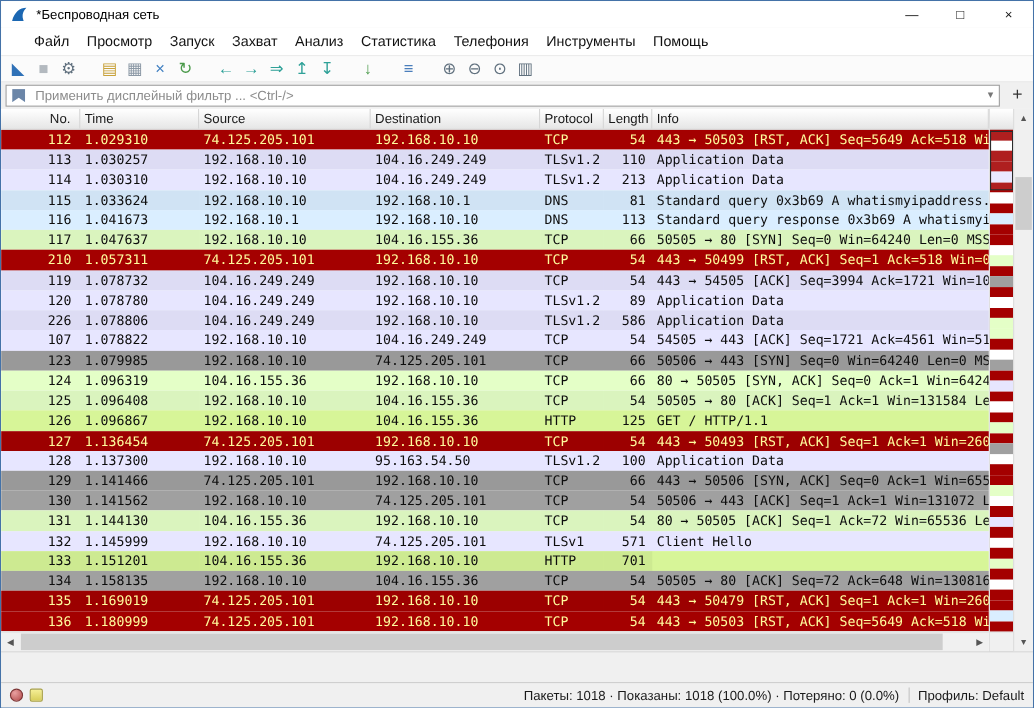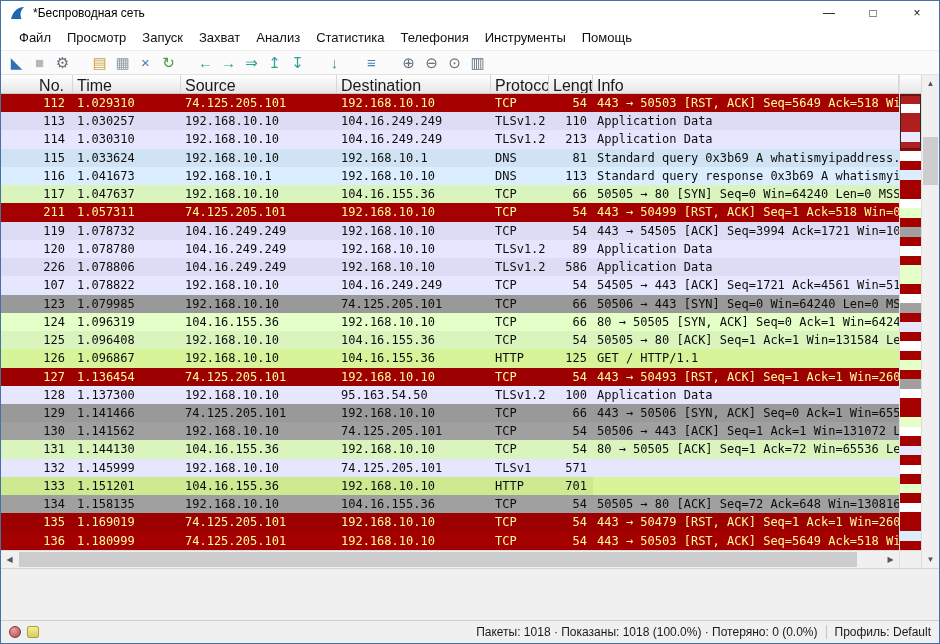--- a/index.html
+++ b/index.html
@@ -6,39 +6,39 @@
   html,body{width:940px;height:644px;overflow:hidden}
   body{font-family:"Liberation Sans",sans-serif;background:#fff}
   .window{width:940px;height:644px;border:1px solid #4472a8;display:flex;flex-direction:column;background:#f0f0f0}
 
   .titlebar{flex:0 0 24px;background:#fff;display:flex;align-items:center}
   .app-icon{width:18px;height:16px;margin:0 6px 0 8px;flex:0 0 18px}
   .title-text{font-size:12px;color:#000}
   .win-controls{margin-left:auto;display:flex;height:100%}
   .win-btn{width:44px;display:flex;align-items:center;justify-content:center;font-size:12px;color:#111}
 
-  .menubar{flex:0 0 25px;background:#fff;display:flex;align-items:flex-end;padding-left:10px}
+  .menubar{flex:0 0 25px;background:#fff;display:flex;align-items:flex-end;padding-left:22px}
   .menu-item{font-size:13px;color:#111;padding:0 8px;line-height:25px;white-space:nowrap}
 
   .toolbar{flex:0 0 25px;background:#fbfbfb;border-top:1px solid #ececec;border-bottom:1px solid #e2e2e2;display:flex;align-items:center;padding-left:4px}
   .tb-btn{width:23px;text-align:center;font-size:15px;line-height:23px;cursor:default}
   .tb-btn.gap{margin-left:14px}
 
   .filterbar{flex:0 0 24px;background:#f0f0f0;display:flex;align-items:center;padding:2px 4px}
   .filter-wrap{position:relative;flex:1;height:20px}
   .filter-input{width:100%;height:20px;border:1px solid #9e9e9e;background:#fff;font-size:12px;padding:0 28px 0 26px;font-family:"Liberation Sans",sans-serif;color:#222}
   .filter-input::placeholder{color:#8c8c8c}
   .bookmark{position:absolute;left:6px;top:4px;width:12px;height:12px;background:#6b86a8;clip-path:polygon(0 0,100% 0,100% 100%,50% 65%,0 100%);z-index:2}
   .filter-chevron{position:absolute;right:6px;top:0;line-height:20px;font-size:10px;color:#777;z-index:2}
   .filter-plus{width:20px;text-align:center;font-size:16px;color:#333;margin-left:6px;line-height:20px}
 
   .packetarea{flex:0 0 493px;display:flex;background:#fff;min-height:0}
   .listwrap{flex:1;display:flex;flex-direction:column;min-width:0}
   .header-row{flex:0 0 19px;display:flex;background:linear-gradient(#ffffff,#e6e6e6);border-bottom:1px solid #c9c9c9;overflow:hidden}
-  .hcell{font-size:16px;color:#1a1a1a;padding:2px 4px;border-right:1px solid #d6d6d6;overflow:hidden;white-space:nowrap}
+  .hcell{font-size:12px;color:#1a1a1a;padding:2px 4px;border-right:1px solid #d6d6d6;overflow:hidden;white-space:nowrap}
   .rows{flex:1;overflow:hidden;background:#fff}
   .prow{display:flex;height:18.24px;line-height:18.3px;font-family:"DejaVu Sans Mono",monospace;font-size:12px;white-space:nowrap}
   .cell{overflow:hidden;padding:0 4px}
   .prow:nth-child(even) .cell{box-shadow:inset 0 0 0 99px rgba(0,0,0,0.045)}
   .col0{flex:0 0 72px;text-align:right;padding-right:8px}
   .col1{flex:0 0 108px}
   .col2{flex:0 0 156px}
   .col3{flex:0 0 154px}
   .col4{flex:0 0 58px}
   .col5{flex:0 0 44px;text-align:right;padding-right:6px}
@@ -114,20 +114,28 @@
       <span class="tb-btn" style="color: rgb(47, 161, 152);">↥</span>
       <span class="tb-btn" style="color: rgb(47, 161, 152);">↧</span>
       <span class="tb-btn gap" style="color: rgb(74, 154, 74);">↓</span>
       <span class="tb-btn gap" style="color: rgb(74, 126, 187);">≡</span>
       <span class="tb-btn gap" style="color: rgb(96, 112, 126);">⊕</span>
       <span class="tb-btn" style="color: rgb(96, 112, 126);">⊖</span>
       <span class="tb-btn" style="color: rgb(96, 112, 126);">⊙</span>
       <span class="tb-btn" style="color: rgb(96, 112, 126);">▥</span>
     </div>
 
+  <div class="filterbar">
+    <div class="filter-wrap">
+      <span class="bookmark"></span>
+      <input class="filter-input" value="" placeholder="Применить дисплейный фильтр ... &lt;Ctrl-/&gt;" style="">
+      <span class="filter-chevron">▾</span>
+    </div>
+    <div class="filter-plus">+</div>
+  </div>
 
   <div class="packetarea">
     <div class="listwrap">
       <div class="header-row">
           <div class="hcell col0">No.</div>
           <div class="hcell col1">Time</div>
           <div class="hcell col2">Source</div>
           <div class="hcell col3">Destination</div>
           <div class="hcell col4">Protocol</div>
           <div class="hcell col5">Length</div>
@@ -182,21 +190,21 @@
           <div class="prow rc-http">
             <div class="cell col0">117</div>
             <div class="cell col1">1.047637</div>
             <div class="cell col2">192.168.10.10</div>
             <div class="cell col3">104.16.155.36</div>
             <div class="cell col4">TCP</div>
             <div class="cell col5">66</div>
             <div class="cell col6">50505 → 80 [SYN] Seq=0 Win=64240 Len=0 MSS=1460 WS=256 SACK_PERM=1</div>
           </div>
           <div class="prow rc-bad">
-            <div class="cell col0">211</div>
+            <div class="cell col0">210</div>
             <div class="cell col1">1.057311</div>
             <div class="cell col2">74.125.205.101</div>
             <div class="cell col3">192.168.10.10</div>
             <div class="cell col4">TCP</div>
             <div class="cell col5">54</div>
             <div class="cell col6">443 → 50499 [RST, ACK] Seq=1 Ack=518 Win=0 Len=0</div>
           </div>
           <div class="prow rc-tcp">
             <div class="cell col0">119</div>
             <div class="cell col1">1.078732</div>
@@ -314,20 +322,21 @@
             <div class="cell col5">54</div>
             <div class="cell col6">80 → 50505 [ACK] Seq=1 Ack=72 Win=65536 Len=0</div>
           </div>
           <div class="prow rc-tcp">
             <div class="cell col0">132</div>
             <div class="cell col1">1.145999</div>
             <div class="cell col2">192.168.10.10</div>
             <div class="cell col3">74.125.205.101</div>
             <div class="cell col4">TLSv1</div>
             <div class="cell col5">571</div>
+            <div class="cell col6">Client Hello</div>
           </div>
           <div class="prow rc-httpmsg">
             <div class="cell col0">133</div>
             <div class="cell col1">1.151201</div>
             <div class="cell col2">104.16.155.36</div>
             <div class="cell col3">192.168.10.10</div>
             <div class="cell col4">HTTP</div>
             <div class="cell col5">701</div>
           </div>
           <div class="prow rc-syn">

